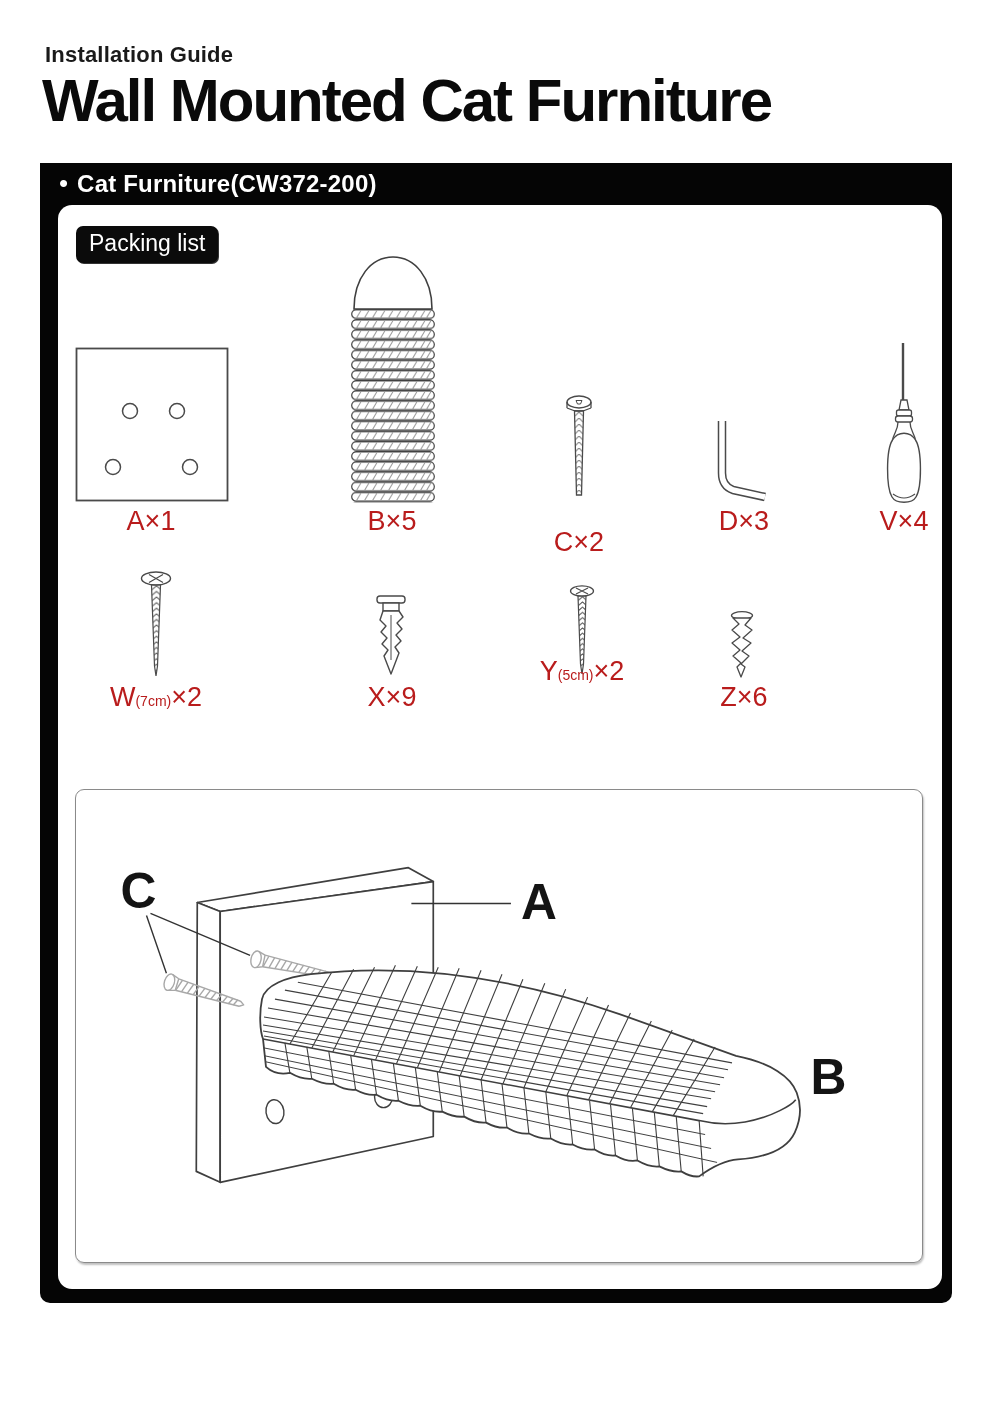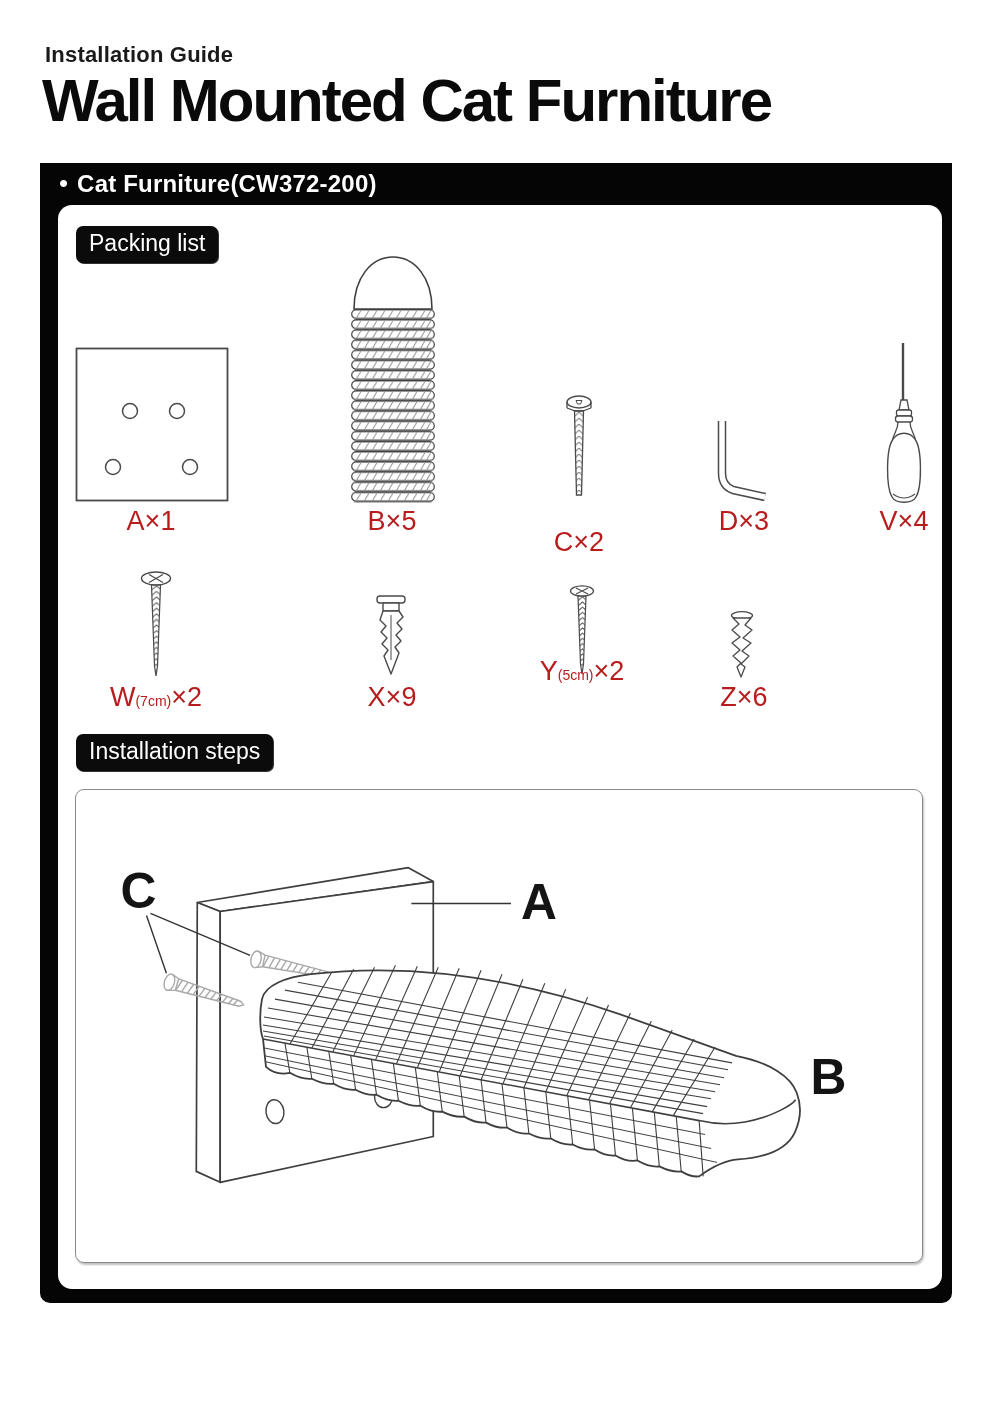--- a/index.html
+++ b/index.html
@@ -143,21 +143,20 @@
       <ellipse cx="18" cy="5.5" rx="10.5" ry="3.8" stroke-width="1.3"></ellipse>
       <path d="M9,8 L27,8 L21,15 L28,20 L19,28 L27,33 L18,41 L25,46 L17,54 L21,57 L17,67 L13,57 L17,53 L9,46 L16,40 L8,33 L16,27 L8,20 L15,14 Z" stroke-width="1.3" stroke-linejoin="round"></path>
     </svg>
   </div>
 
   <div class="part-label" style="left:156px;top:682px;"><span>W</span><span class="sub">(7cm)</span><span>×2</span></div>
   <div class="part-label" style="left:392px;top:682px;">X×9</div>
   <div class="part-label" style="left:582px;top:656px;"><span>Y</span><span class="sub">(5cm)</span><span>×2</span></div>
   <div class="part-label" style="left:744px;top:682px;">Z×6</div>
 
-  <div class="tag" style="left:76px;top:734px;">Installation steps</div>
 
   <div class="diagram-box">
     <svg viewBox="0 0 848 474">
 
       <g fill="#fff" stroke="#3f3f3f" stroke-width="1.7" stroke-linejoin="round">
         <path d="M121,113 L333,78 L358,92 L144,122 Z"></path>
         <path d="M121,113 L144,122 L144,394 L120,383 Z"></path>
         <path d="M144,122 L358,92 L358,348 L144,394 Z"></path>
         <ellipse cx="199" cy="323" rx="9" ry="12" stroke-width="1.4" transform="rotate(-8 199 323)"></ellipse>
         <ellipse cx="308" cy="308" rx="9" ry="11" stroke-width="1.4"></ellipse>

